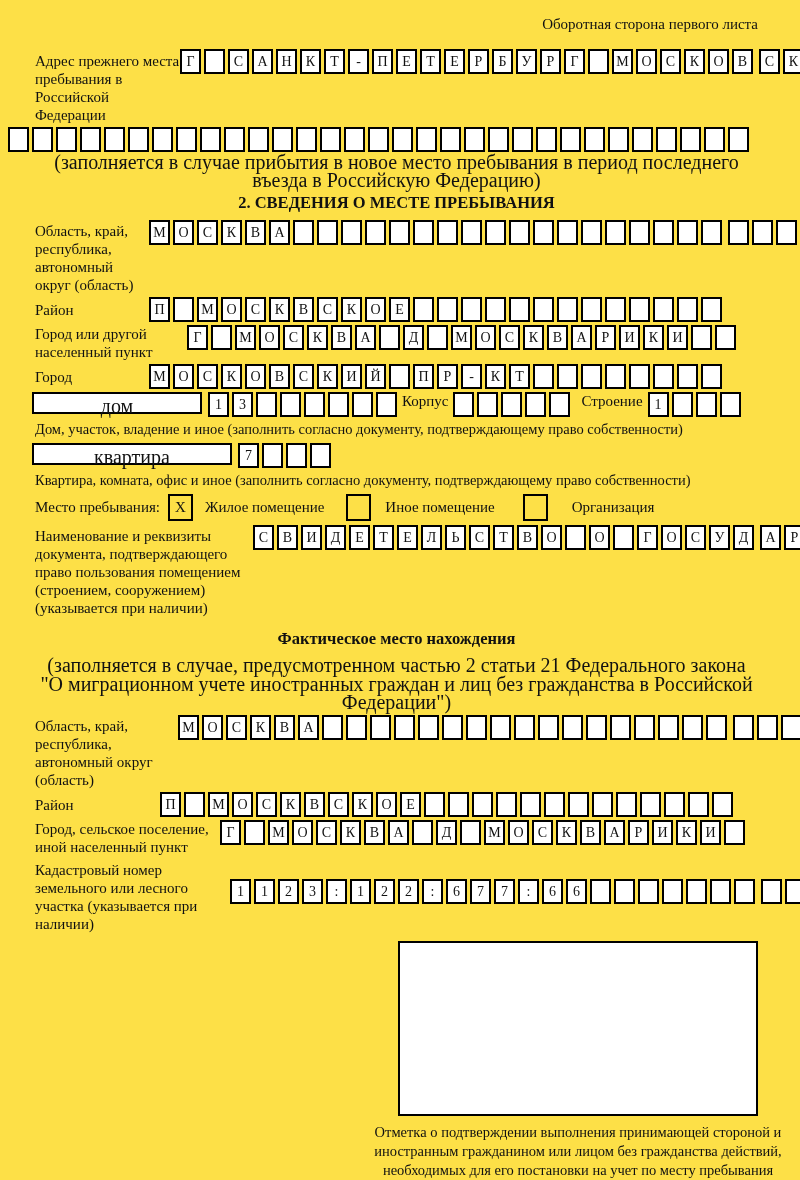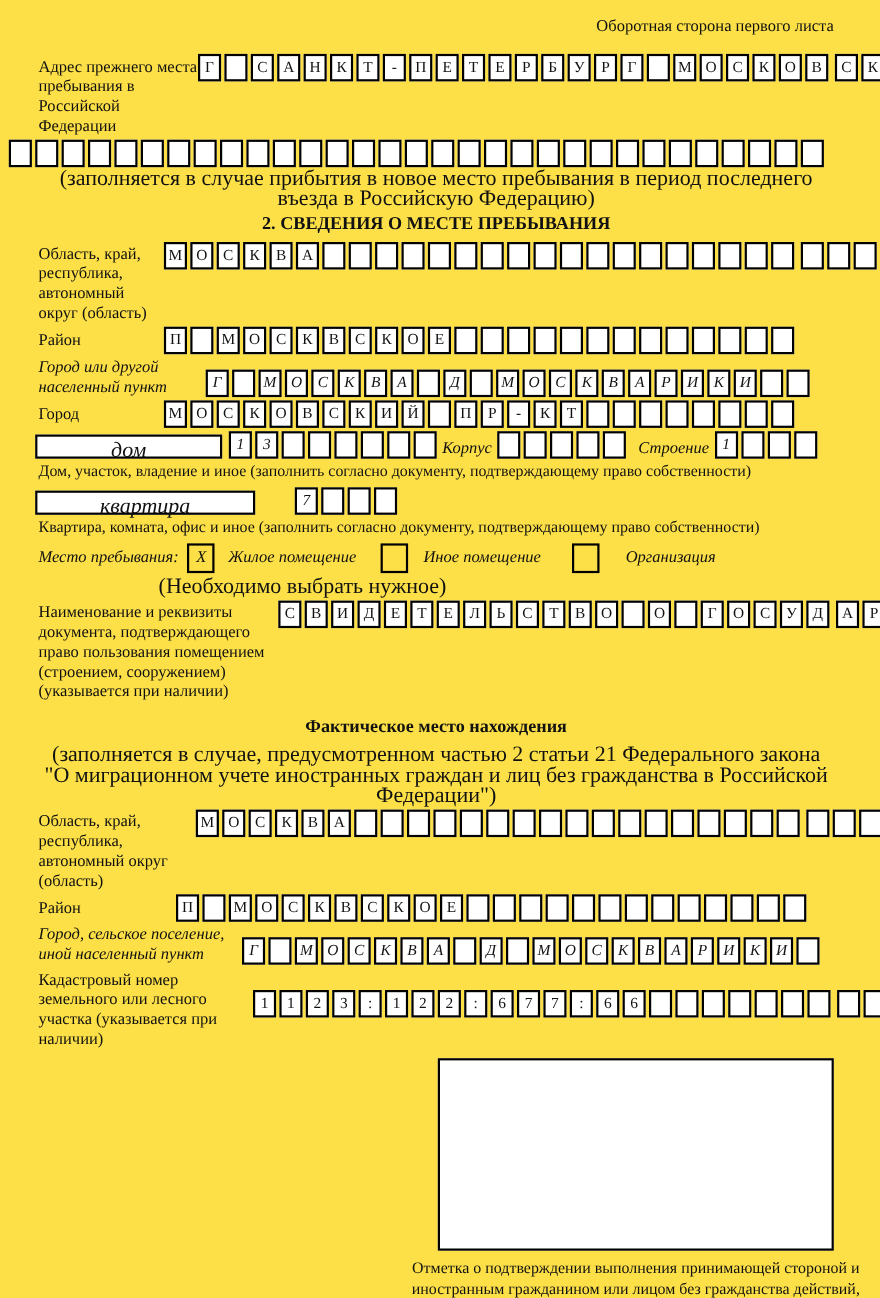--- a/index.html
+++ b/index.html
@@ -40,21 +40,21 @@
   .inline-lbl { font-size:15px; line-height:27px; vertical-align:middle; }
   .stamp-box {
     box-sizing:border-box; border:2px solid #000;
     width:360px; height:175px; margin-left:363px; margin-top:8px;
     background:#fff;
   }
   .stamp-caption {
     width:410px; margin-left:338px; margin-top:7px;
     text-align:center; font-size:14.5px; line-height:19px;
   }
-  .vcenter { align-items:flex-end;font-style:italic; }
+  .vcenter { align-items:flex-start; }
 </style>
 </head>
 <body>
 
 <div class="page">
 
   <div class="corner">Оборотная сторона первого листа</div>
 
   <div class="row">
     <div class="lbl" style="width:145px; flex-shrink:0; padding-top:3px;">Адрес прежнего места пребывания в Российской Федерации</div>
@@ -95,36 +95,35 @@
   <div class="row vcenter" style="margin-left:-3px;">
     <div class="wbox" style="width:170px; flex-shrink:0;">дом</div>
     <div class="cellrow" style="margin-left:6px;"><span class="cell">1</span><span class="cell">3</span><span class="cell"></span><span class="cell"></span><span class="cell"></span><span class="cell"></span><span class="cell"></span><span class="cell"></span></div>
     <div class="lbl" style="margin:0 5px 0 2px;">Корпус</div>
     <div class="cellrow"><span class="cell"></span><span class="cell"></span><span class="cell"></span><span class="cell"></span><span class="cell"></span></div>
     <div class="lbl" style="margin:0 5px 0 8px;">Строение</div>
     <div class="cellrow"><span class="cell">1</span><span class="cell"></span><span class="cell"></span><span class="cell"></span></div>
   </div>
   <div class="leftnote">Дом, участок, владение и иное (заполнить согласно документу, подтверждающему право собственности)</div>
 
-  <div class="row vcenter" style="margin-left:-3px; margin-top:4px;gap:30px;">
+  <div class="row vcenter" style="margin-left:-3px; margin-top:4px;">
     <div class="wbox" style="width:200px; flex-shrink:0;">квартира</div>
     <div class="cellrow" style="margin-left:6px;"><span class="cell">7</span><span class="cell"></span><span class="cell"></span><span class="cell"></span></div>
   </div>
   <div class="leftnote">Квартира, комната, офис и иное (заполнить согласно документу, подтверждающему право собственности)</div>
 
   <div class="row vcenter">
     <span class="inline-lbl">Место пребывания:</span>
     <span class="chk" style="margin:0 12px 0 8px;">X</span>
     <span class="inline-lbl">Жилое помещение</span>
     <span class="chk" style="margin:0 14px 0 22px;"></span>
     <span class="inline-lbl">Иное помещение</span>
     <span class="chk" style="margin:0 24px 0 28px;"></span>
     <span class="inline-lbl">Организация</span>
   </div>
-  <div class="note" style="width:360px; margin-left:60px;">(Необходимо выбрать нужное)</div>
 
   <div class="row" style="margin-top:4px;">
     <div class="lbl" style="width:218px; flex-shrink:0; padding-top:2px;">Наименование и реквизиты документа, подтверждающего право пользования помещением (строением, сооружением) (указывается при наличии)</div>
     <div class="grids">
       <div class="cellrow"><span class="cell">С</span><span class="cell">В</span><span class="cell">И</span><span class="cell">Д</span><span class="cell">Е</span><span class="cell">Т</span><span class="cell">Е</span><span class="cell">Л</span><span class="cell">Ь</span><span class="cell">С</span><span class="cell">Т</span><span class="cell">В</span><span class="cell">О</span><span class="cell"></span><span class="cell">О</span><span class="cell"></span><span class="cell">Г</span><span class="cell">О</span><span class="cell">С</span><span class="cell">У</span><span class="cell">Д</span></div>
       <div class="cellrow"><span class="cell">А</span><span class="cell">Р</span><span class="cell">С</span><span class="cell">Т</span><span class="cell">В</span><span class="cell">Е</span><span class="cell">Н</span><span class="cell">Н</span><span class="cell">О</span><span class="cell">Й</span><span class="cell"></span><span class="cell">Р</span><span class="cell">Е</span><span class="cell">Г</span><span class="cell">И</span><span class="cell">С</span><span class="cell">Т</span><span class="cell">Р</span><span class="cell">А</span><span class="cell">Ц</span><span class="cell">И</span></div>
       <div class="cellrow"><span class="cell">И</span><span class="cell"></span><span class="cell">П</span><span class="cell">Р</span><span class="cell">А</span><span class="cell">В</span><span class="cell">А</span><span class="cell"></span><span class="cell">№</span><span class="cell">0</span><span class="cell">0</span><span class="cell">-</span><span class="cell">0</span><span class="cell">0</span><span class="cell">-</span><span class="cell">0</span><span class="cell">0</span><span class="cell">/</span><span class="cell">0</span><span class="cell">0</span><span class="cell">0</span></div>
     </div>
   </div>
 

